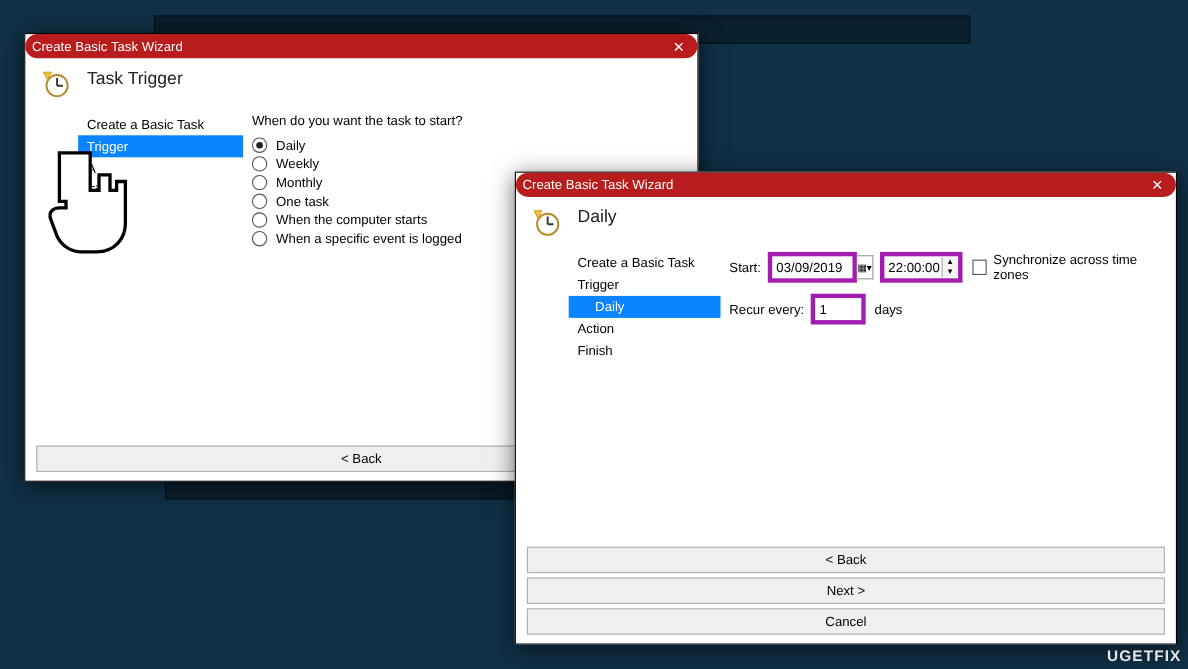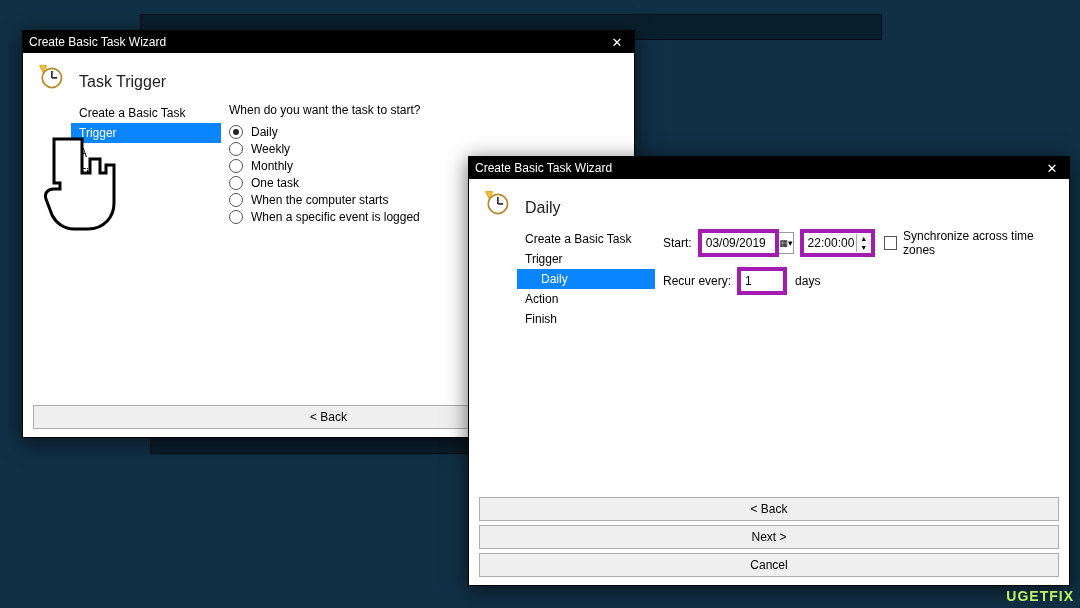--- a/index.html
+++ b/index.html
@@ -20,37 +20,38 @@
   .wizard {
     position: absolute;
     background: #fff;
     border: 1px solid #000;
     display: flex;
     flex-direction: column;
     box-shadow: 0 4px 20px rgba(0,0,0,0.6);
   }
   .titlebar {
     height: 22px;
-    background: #000000;
+    background: #b91c1c;
     color: #fff;
     display: flex;
     align-items: center;
     padding: 0 6px;
     font-size: 12px;
+    border-radius: 11px;
   }
   .titlebar .title { flex: 1 1 auto; }
   .titlebar .close {
     width: 22px; height: 18px;
     display:flex; align-items:center; justify-content:center;
     font-size: 13px;
     color:#fff;
   }
   .header {
     display:flex;
-    align-items:flex-end;
+    align-items:flex-start;
     padding: 10px 14px 8px 14px;
     border-bottom: none;
   }
   .header-icon {
     width: 28px; height: 28px;
     margin-right: 14px;
     position: relative;
   }
   .header-icon svg { width:28px; height:28px; }
   .header-title {
@@ -150,21 +151,21 @@
   
   .hand {
     position:absolute;
     left: 42px; top: 133px;
     pointer-events:none;
   }
 
   
   .watermark {
     position:absolute; right:6px; bottom:4px;
-    color:#bef264; letter-spacing:1px; font-size:14px; font-weight:600;
+    color:#e5e5e5; letter-spacing:1px; font-size:14px; font-weight:600;
     font-family: Arial, sans-serif;
   }
 </style>
 </head>
 <body>
 
 <div class="bgwin" style="left:140px; top:14px; width:740px; height:24px;"></div>
 <div class="bgwin" style="left:150px; top:436px; width:740px; height:16px;"></div>
 
 <div class="wizard" id="w1" style="left: 22px; top: 30px; width: 611px; height: 406px;">

